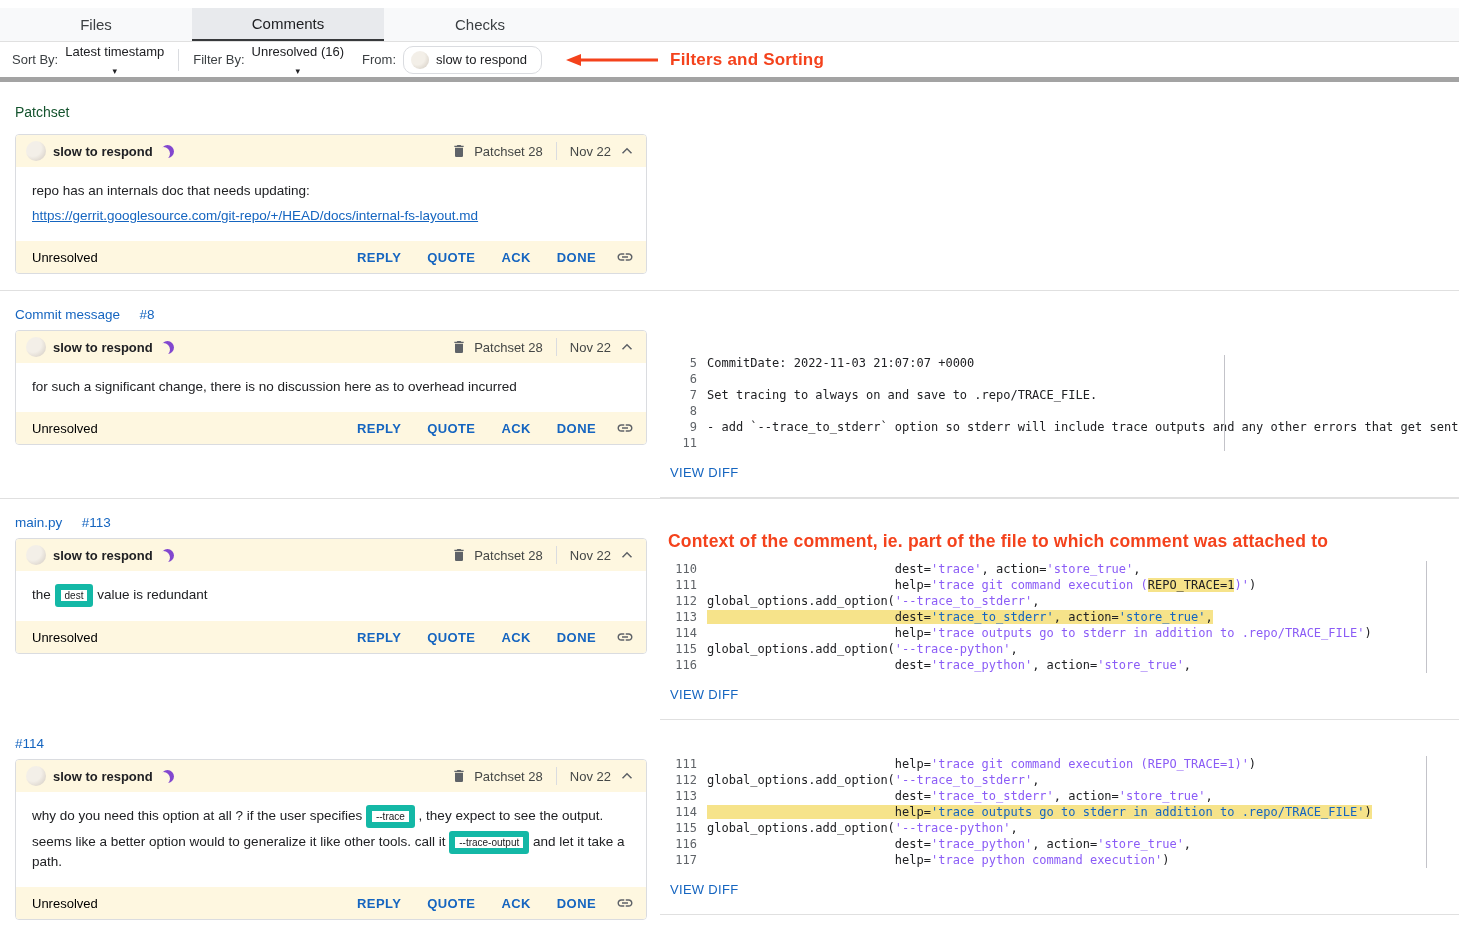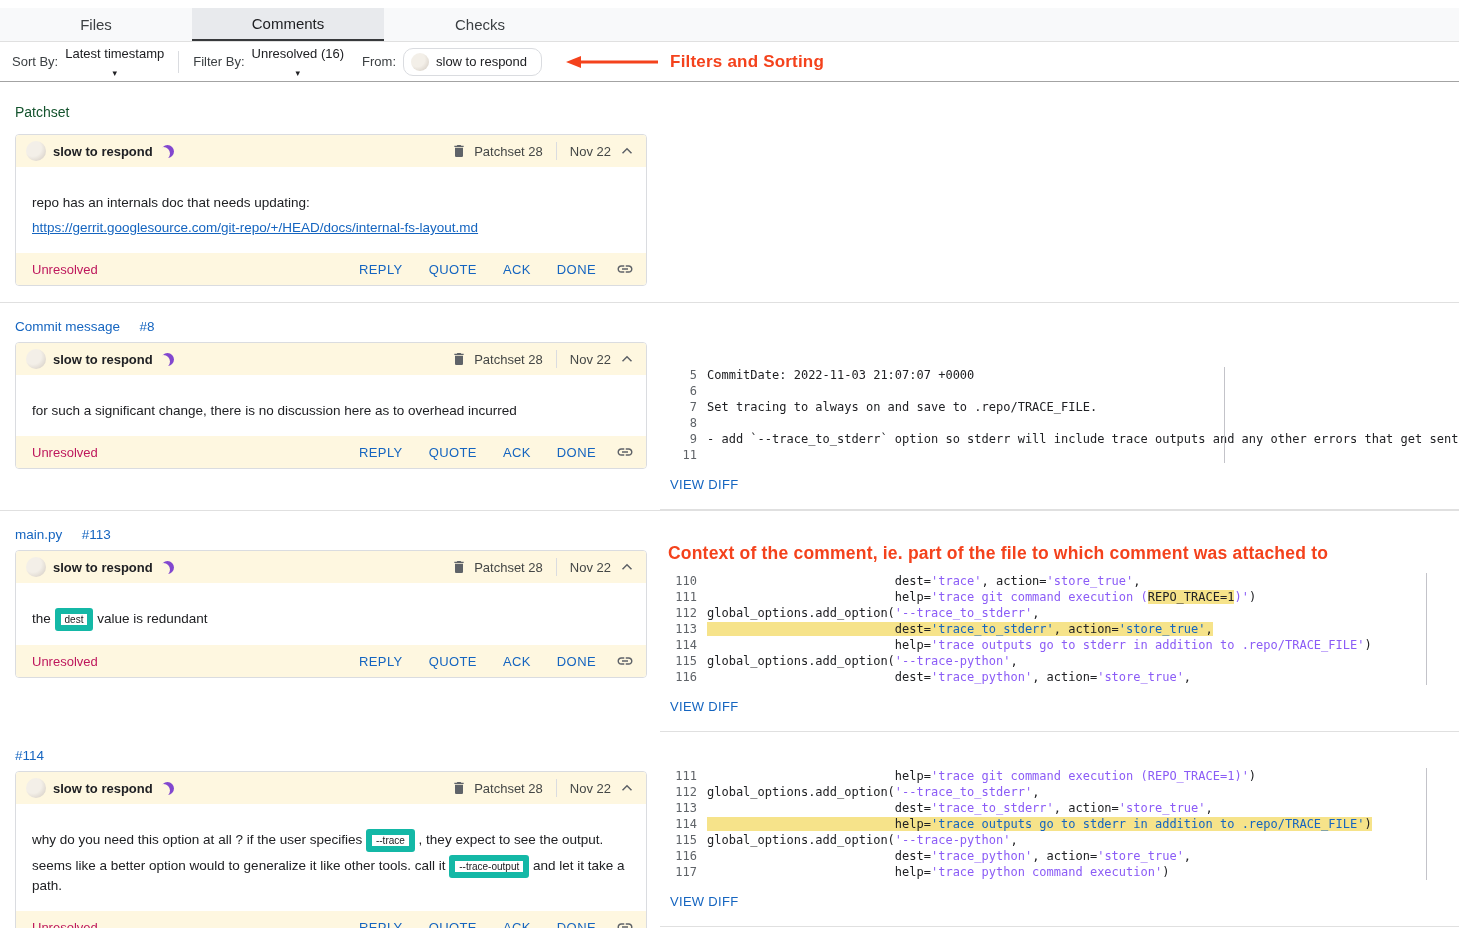--- a/index.html
+++ b/index.html
@@ -6,21 +6,21 @@
   html,body { margin:0; padding:0; background:#fff; }
   body { font-family:"Liberation Sans", sans-serif; color:#202124; }
   .app { width:1459px; height:928px; overflow:hidden; position:relative; background:#fff; }
 
   
   .tabbar { margin-top:8px; height:34px; background:#f8f9fa; border-bottom:1px solid #e0e0e0; display:flex; }
   .tab { width:192px; display:flex; align-items:center; justify-content:center; font-size:15px; color:#3c4043; cursor:pointer; }
   .tab.active { background:#e8eaed; color:#202124; border-bottom:2px solid #37393b; }
 
   
-  .filterbar { height:40px; border-bottom:1px solid #a3a3a3; display:flex; align-items:center; padding:0 12px; font-size:13px; }
+  .filterbar { height:40px; border-bottom:5px solid #a3a3a3; display:flex; align-items:center; padding:0 12px; font-size:13px; }
   .flabel { color:#3c4043; margin-right:7px; }
   .dropdown { background:none; border:none; font:inherit; color:#202124; display:inline-flex; align-items:center; gap:7px; cursor:pointer; padding:0;flex-direction:column; }
   .caret { font-size:9px; color:#202124; }
   .vdiv { width:1px; height:22px; background:#dadce0; margin:0 14px; }
   .gap18 { width:18px; }
   .chip { display:inline-flex; align-items:center; gap:7px; border:1px solid #dadce0; border-radius:10px; padding:4px 14px 4px 7px; cursor:pointer; }
   .avatar { width:20px; height:20px; border-radius:50%; background:radial-gradient(circle at 35% 35%, #f3efe8 0 45%, #cfc7bd 100%); flex:0 0 auto; }
   .avatar.small { width:18px; height:18px; }
   .annot-arrow { margin-left:22px; display:flex; align-items:center; }
   .annot-text { color:#f4421c; font-size:17px; font-weight:700; margin-left:10px; letter-spacing:.2px; }
@@ -39,26 +39,26 @@
 
   
   .card { width:632px; border:1px solid #dadce0; border-radius:4px; background:#fff; margin:12px 0 0 15px; overflow:hidden; }
   .card-h { height:32px; background:#fef7e0; display:flex; align-items:center; padding:0 10px; gap:7px; cursor:pointer; }
   .author { font-weight:700; font-size:13px; color:#202124; }
   .moon { display:inline-block; width:13px; height:13px; border-radius:50%; box-shadow:inset -4px 2px 0 0 #8247cf; margin-left:1px; }
   .spacer { flex:1; }
   .meta { color:#444746; font-size:13px; }
   .hdiv { width:1px; height:18px; background:#dadce0; margin:0 6px; }
   .iconbtn { background:none; border:none; padding:0; display:flex; align-items:center; cursor:pointer; }
-  .card-b { padding:20px 16px 10px 16px; font-size:13.5px; line-height:19px; color:#202124; }
+  .card-b { padding:8px 16px 10px 16px; font-size:13.5px; line-height:19px; color:#202124; }
   .card-b p { margin:6px 0; }
   .codechip { font-family:Liberation Sans, sans-serif; font-size:10px; border:6px solid #14b8a6; border-radius:3px; padding:0 4px; background:#fff; }
   .card-f { height:32px; background:#fef7e0; display:flex; align-items:center; padding:0 12px 0 16px; }
-  .status { font-size:13px; color:#be185d; }
-  .action { background:none; border:none; color:#1565c0; font-size:13px; font-weight:400; letter-spacing:.4px; margin-left:26px; cursor:pointer; font-family:inherit; padding:0; }
+  .status { font-size:13px; color:#000000; }
+  .action { background:none; border:none; color:#1565c0; font-size:13px; font-weight:700; letter-spacing:.4px; margin-left:26px; cursor:pointer; font-family:inherit; padding:0; }
   .linkicon { margin-left:20px; }
 
   
   .codewrap { position:relative; }
   .codelines { position:relative; font-family:"DejaVu Sans Mono", monospace; font-size:12px; }
   .codelines::after { content:""; position:absolute; top:0; bottom:0; width:1px; background:#c3c3c9; left:var(--vline); }
   .codelines.vl-commit { --vline:564px; }
   .codelines.vl-wide { --vline:766px; }
   .code-line { display:flex; height:16px; line-height:16px; white-space:pre; }
   .ln { flex:0 0 37px; text-align:right; color:#5f6368; }

